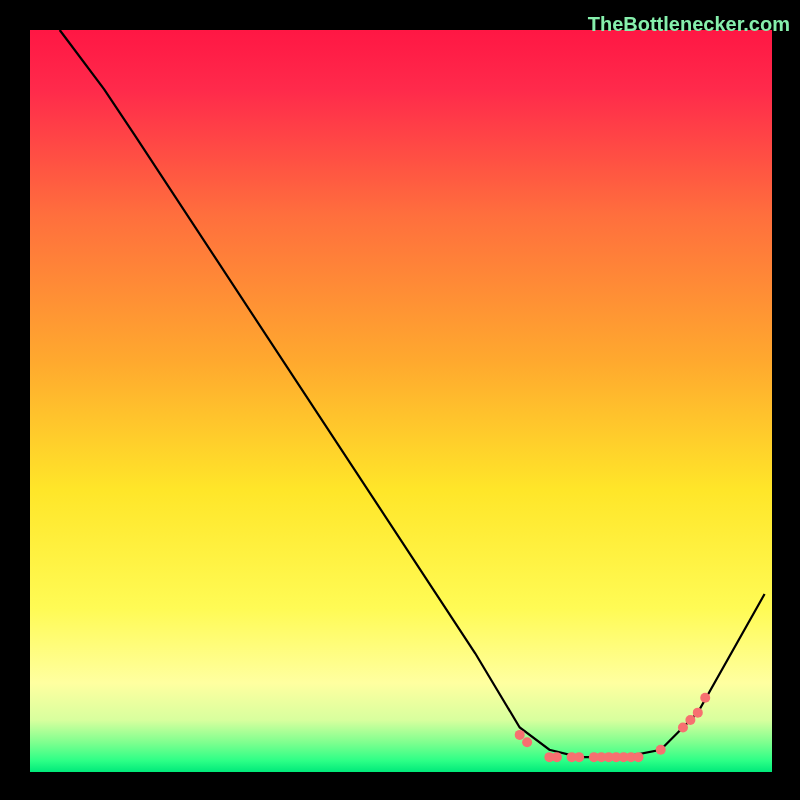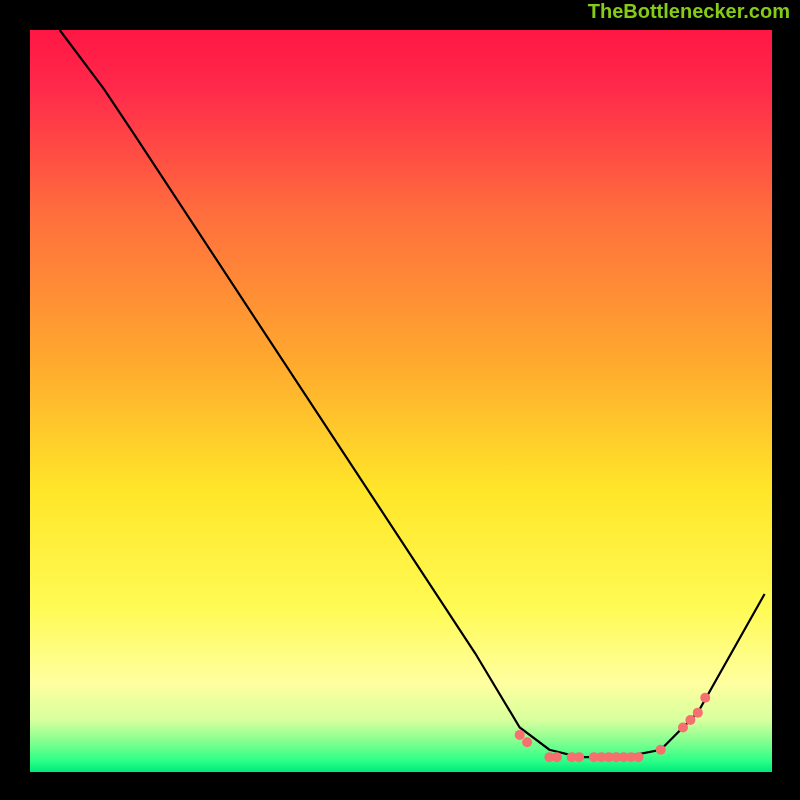--- a/index.html
+++ b/index.html
@@ -14,23 +14,23 @@
   }
   .chart-container {
     position: absolute;
     top: 0;
     left: 0;
     width: 800px;
     height: 800px;
   }
   .watermark {
     position: absolute;
-    top: 0;
+    top: 13px;
     right: 10px;
-    color: #84cc16;
+    color: #86efac;
     font-size: 20px;
     font-weight: bold;
     z-index: 10;
   }
   svg {
     display: block;
   }
 </style>
 </head>
 <body>

